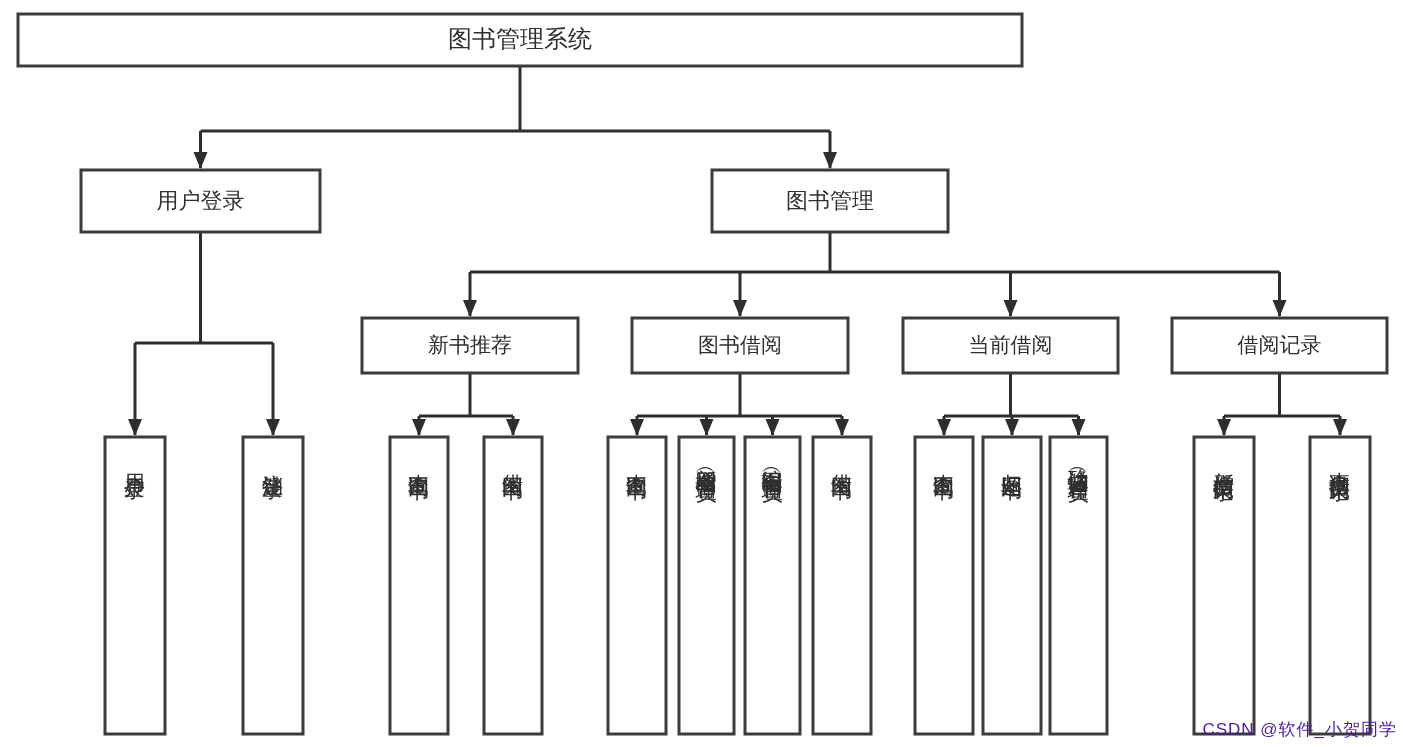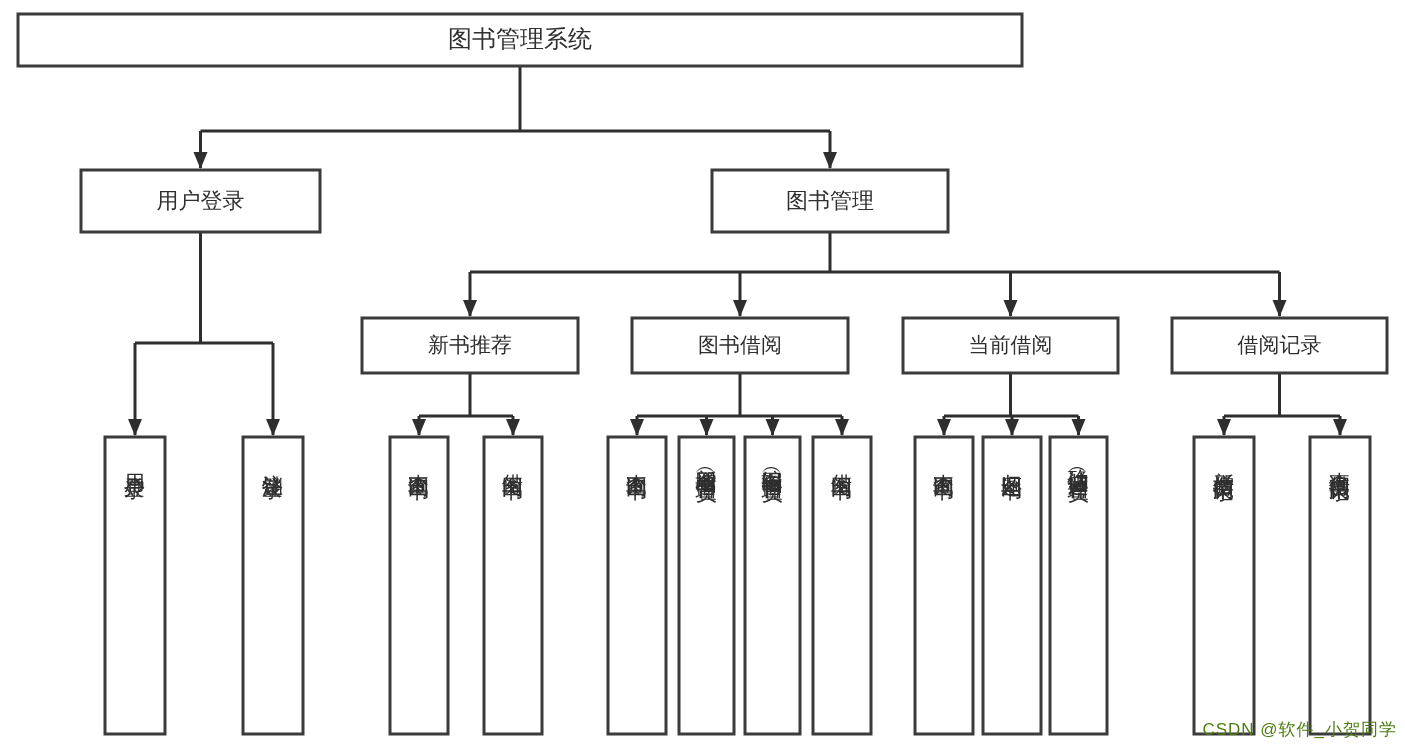--- a/index.html
+++ b/index.html
@@ -30,21 +30,21 @@
     text-orientation:upright;
     letter-spacing:2px;
     text-anchor:middle;
   }
   .edge{stroke:#2e2e2e;stroke-width:3;fill:none;}
   .arrow-head{fill:#2e2e2e;}
   .watermark{
     position:absolute;
     right:8px;bottom:6px;
     font-size:17px;
-    color:#4d7c0f;
+    color:#4c1d95;
     font-family:"Liberation Sans","DejaVu Sans",sans-serif;
     white-space:nowrap;
     letter-spacing:1px;
   }
 </style>
 </head>
 <body>
 
 <div id="stage">
 

